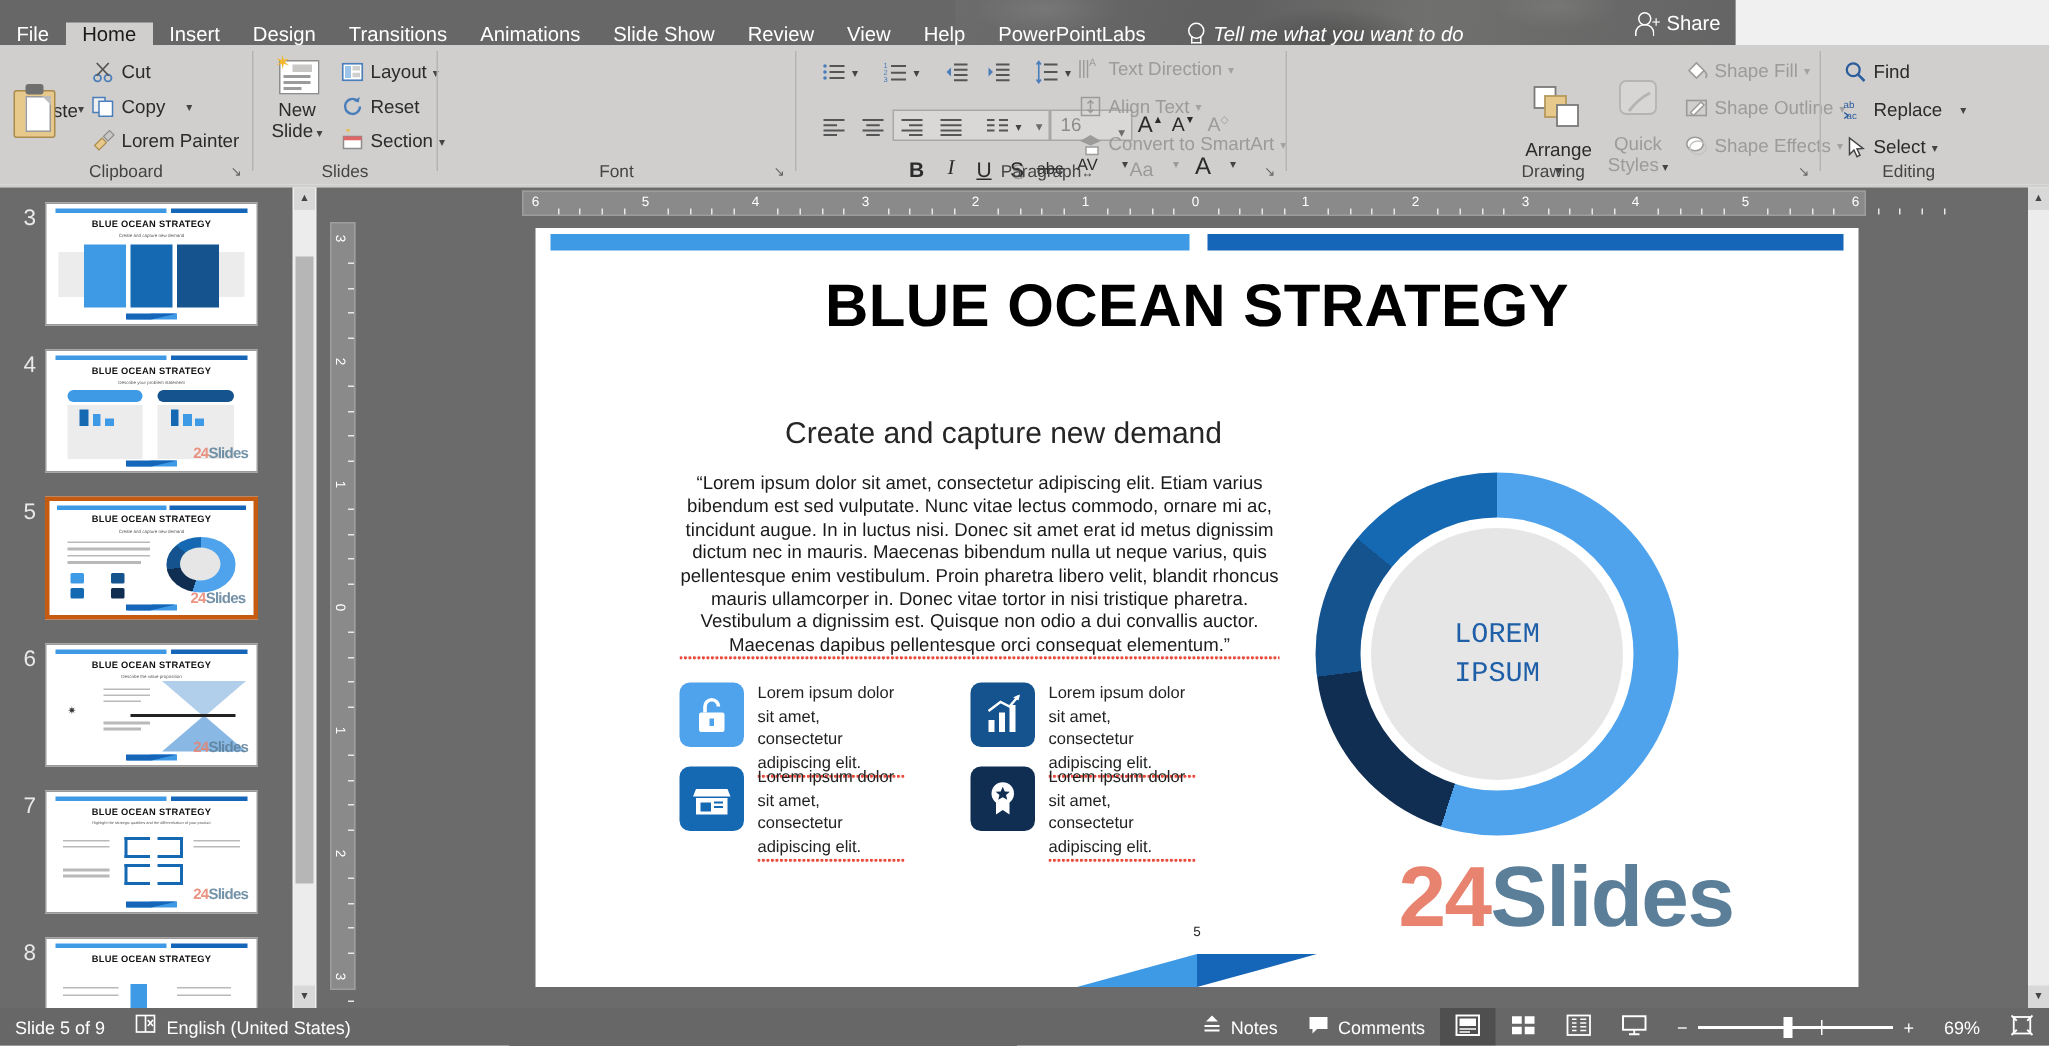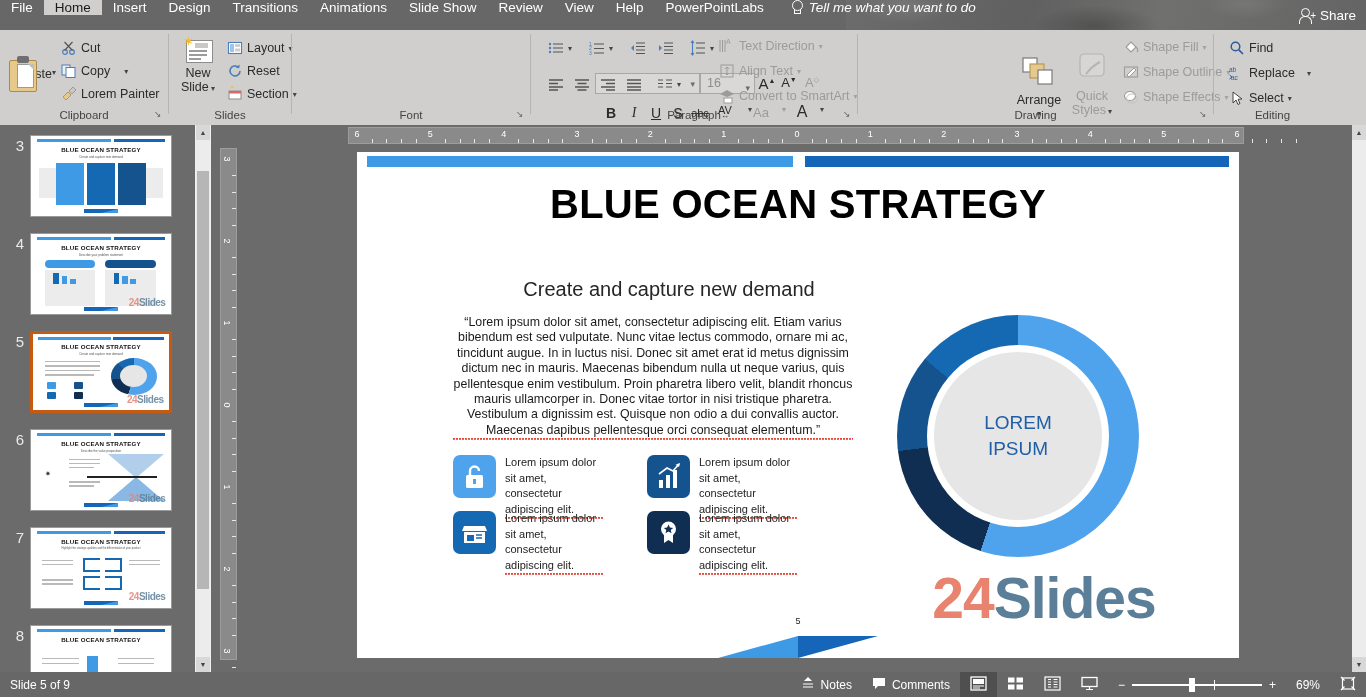--- a/index.html
+++ b/index.html
@@ -1,22 +1,22 @@
 <!DOCTYPE html>
 <html><head>
 <meta charset="utf-8">
 <style>
   * { box-sizing: border-box; margin:0; padding:0; }
   html,body { width:1366px; height:697px; overflow:hidden;
     font-family:"Liberation Sans", sans-serif; }
   body { background:#f0f0f0; position:relative; }
 
   
-  .titlebar{ position:absolute; left:0; top:0; width:1366px; height:30px;
-    background:#666766; display:flex; align-items:flex-start; overflow:hidden; }
+  .titlebar{ position:absolute; left:0; top:0; width:1157px; height:30px;
+    background:#666766; display:flex; align-items:flex-end; overflow:hidden; }
   .titlebar::after{ content:""; position:absolute; right:0; top:0; width:520px; height:30px;
     background:
       radial-gradient(ellipse 70px 26px at 60px 6px, rgba(255,255,255,.10), transparent 70%),
       radial-gradient(ellipse 90px 30px at 250px 26px, rgba(0,0,0,.22), transparent 70%),
       radial-gradient(ellipse 60px 22px at 400px 4px, rgba(255,255,255,.08), transparent 70%),
       linear-gradient(105deg, #6b6c6b 0%, #5f605f 35%, #70716f 60%, #636463 100%);
     pointer-events:none; }
   .tab{ position:relative; z-index:2; padding:0 11px; display:flex; align-items:center;
     font-size:13.5px; color:#ffffff; white-space:nowrap; cursor:default; }
   .tab.active{ background:#d0cfce; color:#1a1a1a; }
@@ -156,21 +156,21 @@
   .s-body{position:absolute;left:96px;top:163px;width:400px;text-align:center;
     font-size:12.4px;line-height:15.4px;color:#1a1a1a;}
   .sp{ background-image:radial-gradient(circle at 1px 1.6px, #e8493a 1px, transparent 1.2px);
        background-size:3px 3px; background-repeat:repeat-x; background-position:0 100%;
        padding-bottom:2px;}
 
   .feat{position:absolute;display:flex;gap:9px;width:150px;}
   .fico{width:43px;height:43px;border-radius:7px;flex:0 0 43px;position:relative;}
   .ftxt{font-size:11px;line-height:15.6px;color:#222;}
 
-  .donut{position:absolute;left:540px;top:163px;width:242px;height:242px;}
+  .donut{position:absolute;left:520px;top:163px;width:242px;height:242px;font-family:Liberation Mono, monospace;}
   .donut-ring{position:absolute;inset:0;border-radius:50%;}
   .donut-hole{position:absolute;left:37px;top:37px;width:168px;height:168px;border-radius:50%;
     background:#e6e6e6;box-shadow:0 0 0 7px #ffffff;display:flex;flex-direction:column;
     align-items:center;justify-content:center;}
   .donut-lbl{font-size:19px;color:#1f5fa8;line-height:26px;}
   .brand{position:absolute;left:532px;top:416px;width:310px;text-align:center;
     font-size:57px;font-weight:600;color:#5b7f99;letter-spacing:-1px;line-height:60px;}
   .brand i{color:#e8836f;font-style:normal;}
   .s-num{position:absolute;left:0;bottom:32px;width:882px;text-align:center;
     font-size:9px;color:#222;}
@@ -870,20 +870,30 @@
     <div class="vr-tick" style="top: 534.8px;"></div>
   </div>
 
 <div class="vscroll">
   <div class="vs-up">▲</div>
   <div class="vs-dn">▼</div>
 </div>
 
 <div class="status">
   <div class="st-item">Slide 5 of 9</div>
+  <div class="st-item">
+    <span>
+      <svg width="15" height="14" viewBox="0 0 15 14">
+          <rect x="1" y="1" width="12" height="11" fill="none" stroke="#fff" stroke-width="1.1"></rect>
+          <path d="M7 1 v11" stroke="#fff" stroke-width="1.1"></path>
+          <path d="M8.5 4 L12 8 M12 4 L8.5 8" stroke="#fff" stroke-width="1.1"></path>
+        </svg>
+    </span>
+    <span>English (United States)</span>
+  </div>
   <div style="flex:1;"></div>
   <div class="st-item">
     <span>
       <svg width="14" height="14" viewBox="0 0 14 14">
           <path d="M7 1 L11 5 H3 Z" fill="#fff"></path>
           <path d="M2 8h10M2 11h10" stroke="#fff" stroke-width="1.2"></path>
         </svg>
     </span>
     <span>Notes</span>
   </div>

